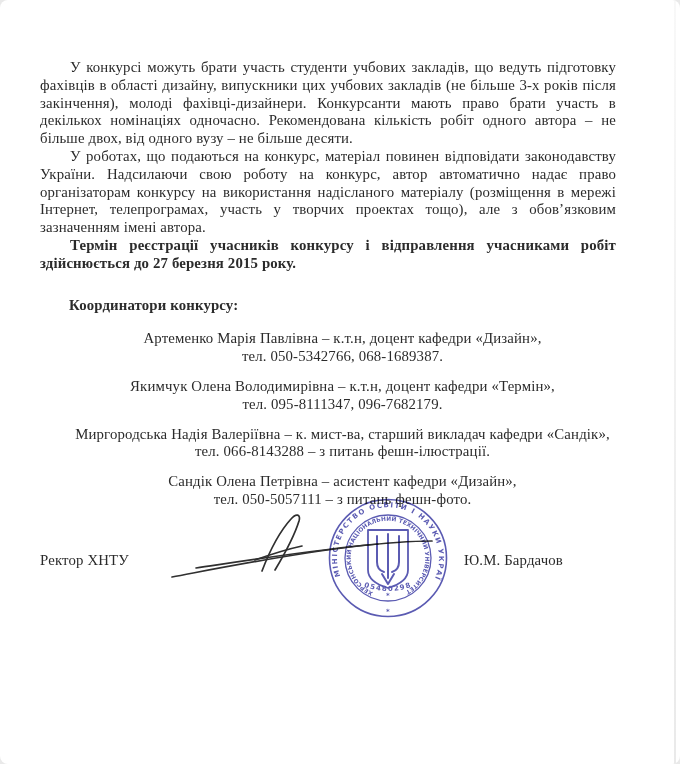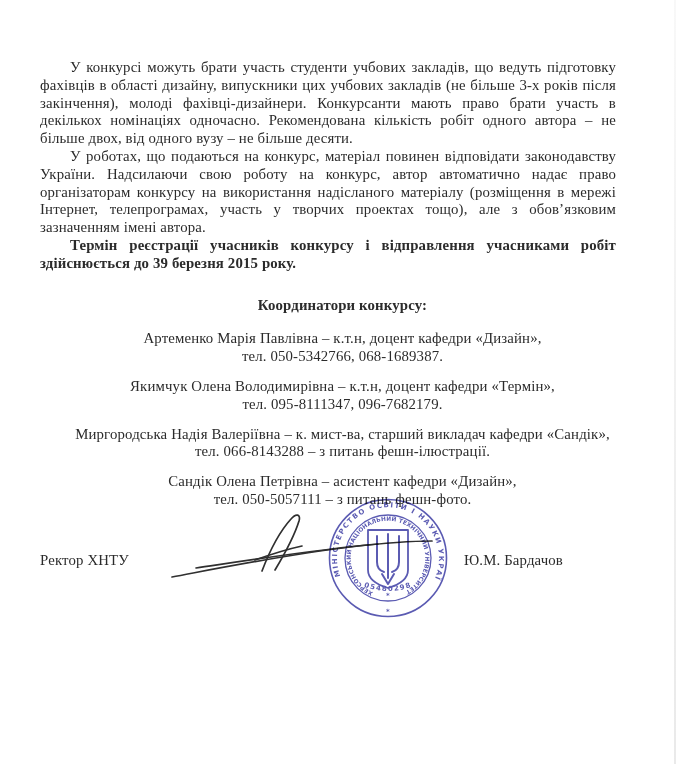--- a/index.html
+++ b/index.html
@@ -9,35 +9,35 @@
     margin:0 auto;
     background:#ffffff;
     overflow:hidden;
     font-family:"Liberation Serif","DejaVu Serif",serif;
     color:#2b2b2b;
     box-sizing:border-box;
     padding:59px 64px 0 40px;
     font-size:14.8px;
     line-height:17.8px;
     letter-spacing:0.15px;
+    border-radius:8px;
   }
   .para{
     margin:0;
     text-align:justify;
     text-indent:30px;
   }
   .para.bold{font-weight:bold;}
   .coordinators{
     margin-top:24px;
     margin-left:29px;
   }
   .coordinators-heading{
     margin:0 0 16px 0;
     font-weight:bold;
-    text-align:center;
   }
   .coordinator{
     margin:0 0 12px 0;
   }
   .coordinator p{margin:0;text-align:center;text-indent:0;}
   .sig-row{
     position:absolute;left:0;top:552px;width:680px;height:20px;text-align:center;
   }
   .rector-title{position:absolute;left:40px;top:0;}
   .rector-name{position:absolute;left:464px;top:0;}
@@ -65,21 +65,21 @@
     opacity:.55;z-index:1;
   }
 </style>
 </head>
 <body>
 
 <div class="page">
 
   <p class="para">У конкурсі можуть брати участь студенти учбових закладів, що ведуть підготовку фахівців в області дизайну, випускники цих учбових закладів (не більше 3-х років після закінчення), молоді фахівці-дизайнери. Конкурсанти мають право брати участь в декількох номінаціях одночасно. Рекомендована кількість робіт одного автора – не більше двох, від одного вузу – не більше десяти.</p>
   <p class="para">У роботах, що подаються на конкурс, матеріал повинен відповідати законодавству України. Надсилаючи свою роботу на конкурс, автор автоматично надає право організаторам конкурсу на використання надісланого матеріалу (розміщення в мережі Інтернет, телепрограмах, участь у творчих проектах тощо), але з обов’язковим зазначенням імені автора.</p>
-  <p class="para bold">Термін реєстрації учасників конкурсу і відправлення учасниками робіт здійснюється до 39 березня 2015 року.</p>
+  <p class="para bold">Термін реєстрації учасників конкурсу і відправлення учасниками робіт здійснюється до 27 березня 2015 року.</p>
 
   <div class="coordinators">
     <p class="coordinators-heading">Координатори конкурсу:</p>
 
     <div class="coordinator">
       <p>Артеменко Марія Павлівна – к.т.н, доцент кафедри «Дизайн»,</p>
       <p>тел. 050-5342766, 068-1689387.</p>
     </div>
     <div class="coordinator">
       <p>Якимчук Олена Володимирівна – к.т.н, доцент кафедри «Термін»,</p>

